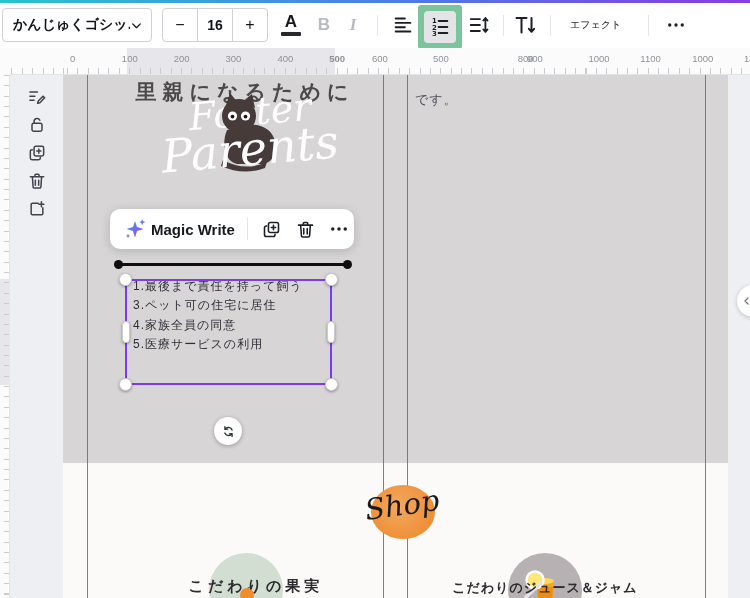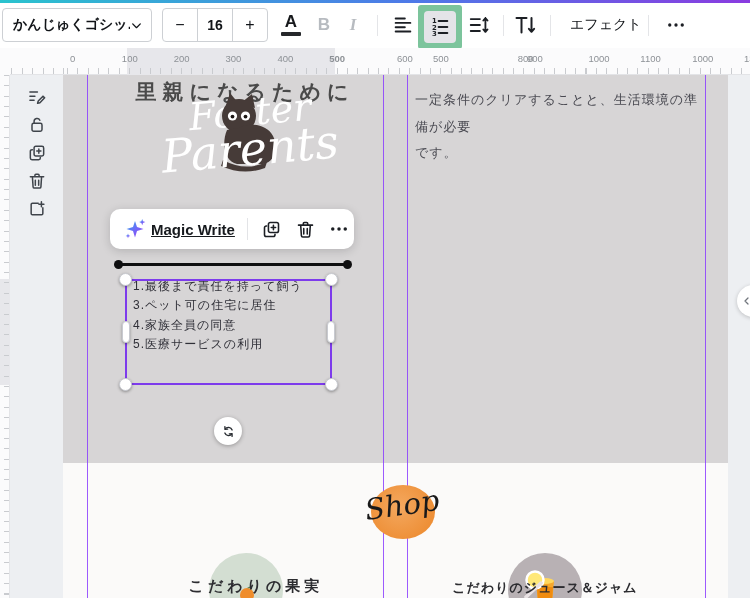--- a/index.html
+++ b/index.html
@@ -36,21 +36,21 @@
     font-family:"Liberation Serif","DejaVu Serif",serif; font-weight:bold;}
   .tb-divider{ position:absolute; top:12px; width:1px; height:21px; background:#e4e5e8;}
   .icon-btn{ position:absolute; top:5px; width:34px; height:34px; border-radius:4px;
     display:flex; align-items:center; justify-content:center; cursor:pointer;}
   .hl-frame{ position:absolute; left:418px; top:2px; width:44px; height:44px;
     background:#7cc49c; border-radius:3px;}
   .hl-frame .inner-btn{ position:absolute; left:6px; top:6px; width:32px; height:32px;
     background:#e4e4e8; border-radius:4px; display:flex; align-items:center;
     justify-content:center; cursor:pointer;}
   .effects-btn{ position:absolute; left:558px; top:5px; height:34px; padding:0 12px;
-    display:flex; align-items:center; font-size:14px; font-weight:500; color:#111418;
+    display:flex; align-items:center; font-size:10px; font-weight:500; color:#111418;
     border-radius:4px; cursor:pointer;}
   .more-btn{ left:658px; width:36px;}
 
   
   .ruler-corner{ position:absolute; left:0; top:48px; width:10px; height:27px; background:#fbfbfc;}
   .h-ruler{ position:absolute; left:10px; top:48px; width:740px; height:27px;
     background:#fbfbfc; border-bottom:1px solid #e3e4e7;}
   .h-ruler::after{ content:""; position:absolute; left:0; right:0; bottom:0; height:6px;
     background-image:repeating-linear-gradient(to right,#c9cbcf 0 1px,transparent 1px 10.37px);
     background-position-x:57px;}
@@ -77,21 +77,21 @@
     font-family:"DejaVu Serif","Liberation Serif",serif; font-style:italic;}
   .script1{ left:150px; top:90px; width:200px; font-size:38px; transform:rotate(-5deg); z-index:1;}
   .script2{ left:130px; top:122px; width:240px; font-size:46px; transform:rotate(-5deg); z-index:3;}
   .cat{ position:absolute; left:203px; top:92px; z-index:2;}
   .body-text{ position:absolute; left:415px; top:87px; width:290px; font-size:13px;
     line-height:26.5px; letter-spacing:1px; color:#4a4a52;}
 
   .mw-card{ position:absolute; left:110px; top:209px; width:244px; height:40px; background:#fff;
     border-radius:10px; box-shadow:0 2px 10px rgba(20,22,26,.18); display:flex;
     align-items:center; padding-left:13px; z-index:5;}
-  .mw-label{ font-size:15px; font-weight:600; color:#16191d; margin-left:4px; cursor:pointer;text-decoration:underline;}
+  .mw-label{ font-size:15px; font-weight:600; color:#16191d; margin-left:4px; cursor:pointer;}
   .mw-divider{ width:1px; height:22px; background:#e3e4e7; margin-left:12px;}
   .mw-icon{ margin-left:13px; cursor:pointer; display:flex;}
 
   .line-el{ position:absolute; left:118px; top:263px; width:230px; height:3px; background:#0f0f10;}
   .line-el .dot{ position:absolute; width:9px; height:9px; border-radius:50%; background:#0f0f10; top:-3px;}
   .line-el .dot.l{ left:-4px;} .line-el .dot.r{ right:-4px;}
 
   .sel-box{ position:absolute; left:125px; top:279px; width:207px; height:106px;
     border:2px solid #7d3bec; z-index:4;}
   .handle{ position:absolute; background:#fff; border:1px solid #c8cad0;
@@ -214,21 +214,21 @@
   <div class="ruler-corner"></div>
   <div class="h-ruler">
     <div class="h-band"></div>
     <div id="h-ruler-labels">
         <span class="rlabel" style="left: 60px;">0</span>
         <span class="rlabel" style="left: 111.85px;">100</span>
         <span class="rlabel" style="left: 163.7px;">200</span>
         <span class="rlabel" style="left: 215.55px;">300</span>
         <span class="rlabel" style="left: 267.4px;">400</span>
         <span class="rlabel" style="left: 319.25px; font-weight: bold;">500</span>
-        <span class="rlabel" style="left: 387px; text-align: right;">600</span>
+        <span class="rlabel" style="left: 362px; text-align: right;">600</span>
         <span class="rlabel" style="left: 422.95px;">500</span>
         <span class="rlabel" style="left: 474.8px; padding-left: 33px;">800</span>
         <span class="rlabel" style="left: 517px;">900</span>
         <span class="rlabel" style="left: 578.5px;">1000</span>
         <span class="rlabel" style="left: 630.35px;">1100</span>
         <span class="rlabel" style="left: 682.2px;">1000</span>
         <span class="rlabel" style="left: 734.05px;">1300</span>
       </div>
   </div>
   <div class="v-ruler">
@@ -290,21 +290,20 @@
       <circle cx="29.5" cy="24" r="4.6" fill="#fff"></circle>
       <circle cx="42.5" cy="24" r="4.6" fill="#fff"></circle>
       <circle cx="29.5" cy="24.6" r="1.9" fill="#1c1715"></circle>
       <circle cx="42.5" cy="24.6" r="1.9" fill="#1c1715"></circle>
     </g>
   </svg>
 
   <div class="script script2">Parents</div>
 
   <div class="body-text">
-    <div>一定条件のクリアすることと、生活環境の準備が必要</div>
     <div>です。</div>
   </div>
 
   <div class="mw-card">
     <svg width="24" height="24" viewBox="0 0 24 24">
       <defs>
           <linearGradient id="mwg" x1="0" y1="0" x2="1" y2="1">
         <stop offset="0" stop-color="#23b0e8"></stop>
             <stop offset=".5" stop-color="#6f6af8"></stop>
             <stop offset="1" stop-color="#9b3df0"></stop>

